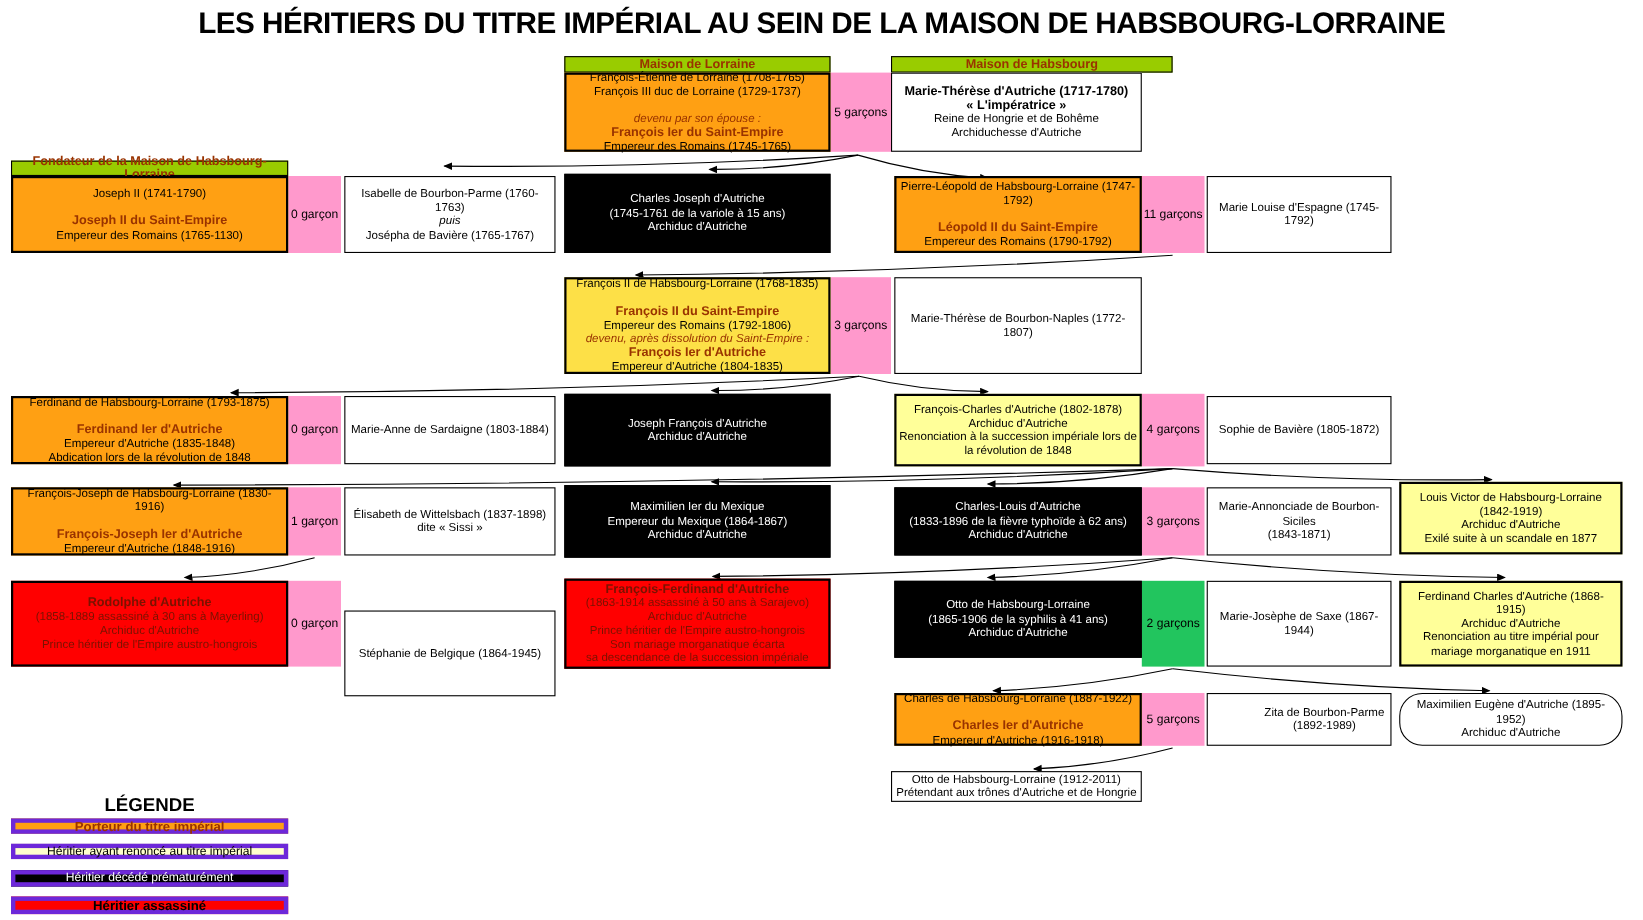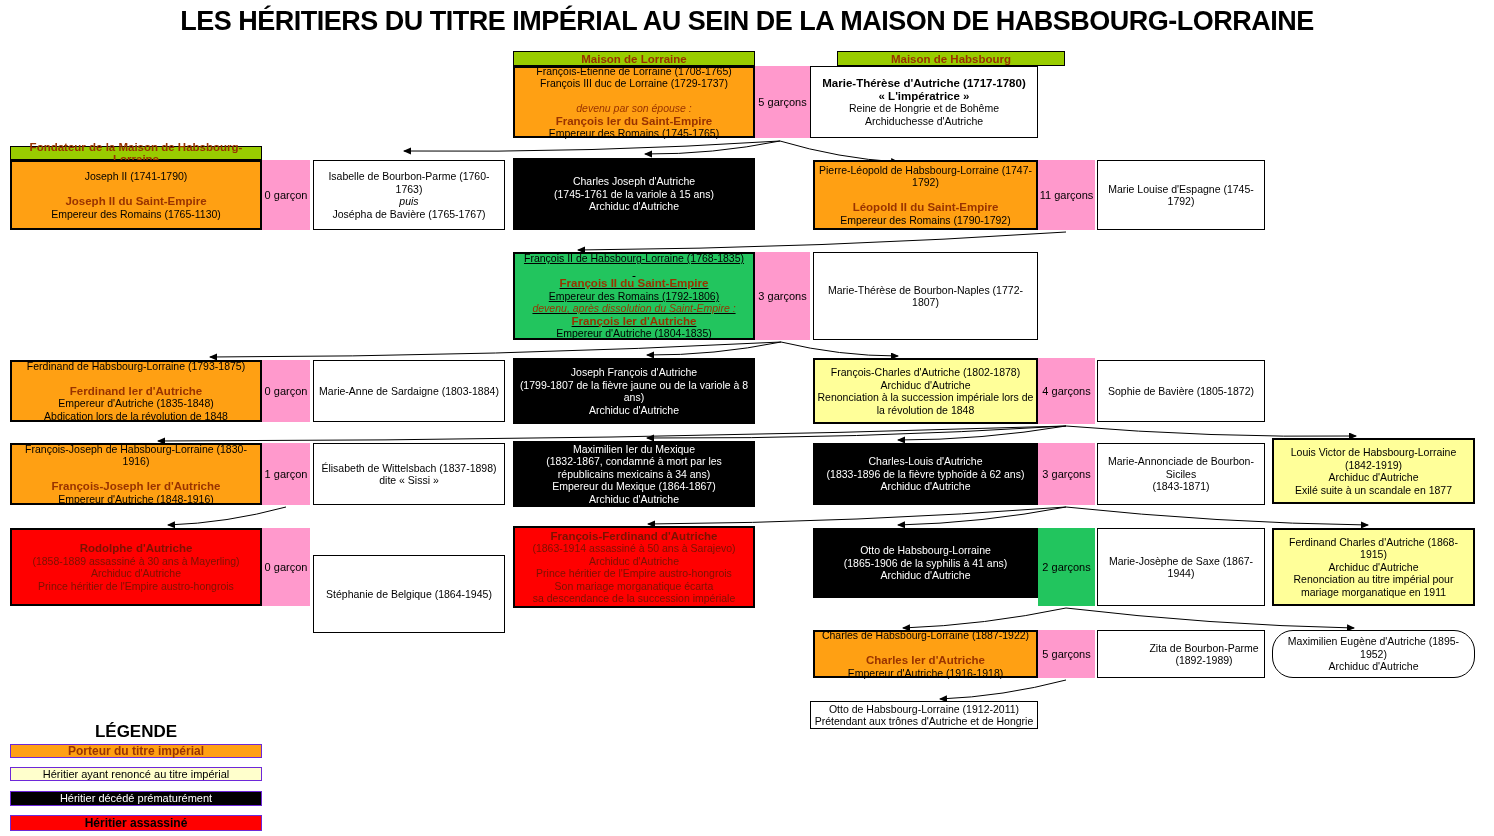--- a/index.html
+++ b/index.html
@@ -14,21 +14,21 @@
        display:flex;flex-direction:column;align-items:center;justify-content:center;
        text-align:center;font-size:10.5px;line-height:12.5px;padding:1px 2px;}
   .box-orange,.box-black,.box-red,.box-yellow{border-width:2px;}
   .box-black{color:#fff;}
   .pink{position:absolute;display:flex;align-items:center;justify-content:center;
         text-align:center;font-size:11px;}
   .ln{width:100%;}
   .ln-b{font-weight:bold;font-size:11.5px;}
   .ln-i{font-style:italic;}
   .legend-title{position:absolute;text-align:center;font-size:17px;font-weight:bold;}
-  .legend-bar{position:absolute;box-sizing:border-box;border:1px solid #6d28d9;
+  .legend-bar{position:absolute;box-sizing:border-box;border:4px solid #6d28d9;
        display:flex;align-items:center;justify-content:center;text-align:center;
        font-size:11px;line-height:11px;}
   .legend-bar.bold{font-weight:bold;font-size:12px;}
   svg.arrows{position:absolute;left:0;top:0;pointer-events:none;}
 </style>
 </head>
 <body>
 
 <div class="canvas">
   <div class="page-title">LES HÉRITIERS DU TITRE IMPÉRIAL AU SEIN DE LA MAISON DE HABSBOURG-LORRAINE</div>
@@ -54,21 +54,21 @@
         <path d="M1066,507 Q857,522.5 648,524" fill="none" stroke="#000" stroke-width="1" marker-end="url(#ah)"></path>
         <path d="M1066,507 Q982,523 898,525" fill="none" stroke="#000" stroke-width="1" marker-end="url(#ah)"></path>
         <path d="M1066,507 Q1217,523 1368,525" fill="none" stroke="#000" stroke-width="1" marker-end="url(#ah)"></path>
         <path d="M1066,608 Q984.5,625 903,628" fill="none" stroke="#000" stroke-width="1" marker-end="url(#ah)"></path>
         <path d="M1066,608 Q1210,625 1354,628" fill="none" stroke="#000" stroke-width="1" marker-end="url(#ah)"></path>
         <path d="M1066,680 Q1003,696.5 940,699" fill="none" stroke="#000" stroke-width="1" marker-end="url(#ah)"></path>
       </g>
   </svg>
   <div id="tree">
       <div class="hdr" style="background: rgb(153, 204, 0); color: rgb(153, 51, 0); left: 513px; top: 51px; width: 242px; height: 15px;">Maison de Lorraine</div>
-      <div class="hdr" style="background: rgb(153, 204, 0); color: rgb(153, 51, 0); left: 810px; top: 51px; width: 228px; height: 15px; margin-left: 27px;">Maison de Habsbourg</div>
+      <div class="hdr" style="background: rgb(153, 204, 0); color: rgb(153, 51, 0); left: 810px; top: 51px; width: 256px; height: 15px;">Maison de Habsbourg</div>
       <div class="hdr" style="background: rgb(153, 204, 0); color: rgb(153, 51, 0); left: 10px; top: 146px; width: 252px; height: 14px;">Fondateur de la Maison de Habsbourg-Lorraine</div>
       <div class="pink" style="background: rgb(255, 153, 204); left: 755px; top: 66px; width: 55px; height: 72px;">5 garçons</div>
       <div class="pink" style="background: rgb(255, 153, 204); left: 262px; top: 160px; width: 48px; height: 70px;">0 garçon</div>
       <div class="pink" style="background: rgb(255, 153, 204); left: 1038px; top: 160px; width: 57px; height: 70px;">11 garçons</div>
       <div class="pink" style="background: rgb(255, 153, 204); left: 755px; top: 252px; width: 55px; height: 88px;">3 garçons</div>
       <div class="pink" style="background: rgb(255, 153, 204); left: 262px; top: 360px; width: 48px; height: 62px;">0 garçon</div>
       <div class="pink" style="background: rgb(255, 153, 204); left: 1038px; top: 358px; width: 57px; height: 66px;">4 garçons</div>
       <div class="pink" style="background: rgb(255, 153, 204); left: 262px; top: 443px; width: 48px; height: 62px;">1 garçon</div>
       <div class="pink" style="background: rgb(255, 153, 204); left: 1038px; top: 443px; width: 57px; height: 62px;">3 garçons</div>
       <div class="pink" style="background: rgb(255, 153, 204); left: 262px; top: 528px; width: 48px; height: 78px;">0 garçon</div>
@@ -106,21 +106,21 @@
       </div>
       <div class="box box-orange" style="background: rgb(255, 160, 19); left: 813px; top: 160px; width: 225px; height: 70px;">
         <div class="ln">Pierre-Léopold de Habsbourg-Lorraine (1747-1792)</div>
         <div class="ln">&nbsp;</div>
         <div class="ln ln-b" style="color: rgb(153, 51, 0);">Léopold II du Saint-Empire</div>
         <div class="ln">Empereur des Romains (1790-1792)</div>
       </div>
       <div class="box box-white" style="background: rgb(255, 255, 255); left: 1097px; top: 160px; width: 168px; height: 70px;">
         <div class="ln">Marie Louise d'Espagne (1745-1792)</div>
       </div>
-      <div class="box box-orange" style="background: #22c55e; left: 513px; top: 252px; width: 242px; height: 88px; text-decoration: underline;">
+      <div class="box box-orange" style="background: #fde047; left: 513px; top: 252px; width: 242px; height: 88px;">
         <div class="ln">François II de Habsbourg-Lorraine (1768-1835)</div>
         <div class="ln">&nbsp;</div>
         <div class="ln ln-b" style="color: rgb(153, 51, 0);">François II du Saint-Empire</div>
         <div class="ln">Empereur des Romains (1792-1806)</div>
         <div class="ln ln-i" style="color: rgb(153, 51, 0);">devenu, après dissolution du Saint-Empire :</div>
         <div class="ln ln-b" style="color: rgb(153, 51, 0);">François Ier d'Autriche</div>
         <div class="ln">Empereur d'Autriche (1804-1835)</div>
       </div>
       <div class="box box-white" style="background: rgb(255, 255, 255); left: 813px; top: 252px; width: 225px; height: 88px;">
         <div class="ln">Marie-Thérèse de Bourbon-Naples (1772-1807)</div>
@@ -130,21 +130,20 @@
         <div class="ln">&nbsp;</div>
         <div class="ln ln-b" style="color: rgb(153, 51, 0);">Ferdinand Ier d'Autriche</div>
         <div class="ln">Empereur d'Autriche (1835-1848)</div>
         <div class="ln">Abdication lors de la révolution de 1848</div>
       </div>
       <div class="box box-white" style="background: rgb(255, 255, 255); left: 313px; top: 360px; width: 192px; height: 62px;">
         <div class="ln">Marie-Anne de Sardaigne (1803-1884)</div>
       </div>
       <div class="box box-black" style="background: rgb(0, 0, 0); left: 513px; top: 358px; width: 242px; height: 66px;">
         <div class="ln">Joseph François d'Autriche</div>
-        <div class="ln">(1799-1807 de la fièvre jaune ou de la variole à 8 ans)</div>
         <div class="ln">Archiduc d'Autriche</div>
       </div>
       <div class="box box-yellow" style="background: rgb(255, 255, 153); left: 813px; top: 358px; width: 225px; height: 66px;">
         <div class="ln">François-Charles d'Autriche (1802-1878)</div>
         <div class="ln">Archiduc d'Autriche</div>
         <div class="ln">Renonciation à la succession impériale lors de la révolution de 1848</div>
       </div>
       <div class="box box-white" style="background: rgb(255, 255, 255); left: 1097px; top: 360px; width: 168px; height: 62px;">
         <div class="ln">Sophie de Bavière (1805-1872)</div>
       </div>
@@ -153,21 +152,20 @@
         <div class="ln">&nbsp;</div>
         <div class="ln ln-b" style="color: rgb(153, 51, 0);">François-Joseph Ier d'Autriche</div>
         <div class="ln">Empereur d'Autriche (1848-1916)</div>
       </div>
       <div class="box box-white" style="background: rgb(255, 255, 255); left: 313px; top: 443px; width: 192px; height: 62px;">
         <div class="ln">Élisabeth de Wittelsbach (1837-1898)</div>
         <div class="ln">dite « Sissi »</div>
       </div>
       <div class="box box-black" style="background: rgb(0, 0, 0); left: 513px; top: 441px; width: 242px; height: 66px;">
         <div class="ln">Maximilien Ier du Mexique</div>
-        <div class="ln">(1832-1867, condamné à mort par les républicains mexicains à 34 ans)</div>
         <div class="ln">Empereur du Mexique (1864-1867)</div>
         <div class="ln">Archiduc d'Autriche</div>
       </div>
       <div class="box box-black" style="background: rgb(0, 0, 0); left: 813px; top: 443px; width: 225px; height: 62px;">
         <div class="ln">Charles-Louis d'Autriche</div>
         <div class="ln">(1833-1896 de la fièvre typhoïde à 62 ans)</div>
         <div class="ln">Archiduc d'Autriche</div>
       </div>
       <div class="box box-white" style="background: rgb(255, 255, 255); left: 1097px; top: 443px; width: 168px; height: 62px;">
         <div class="ln">Marie-Annonciade de Bourbon-Siciles</div>

